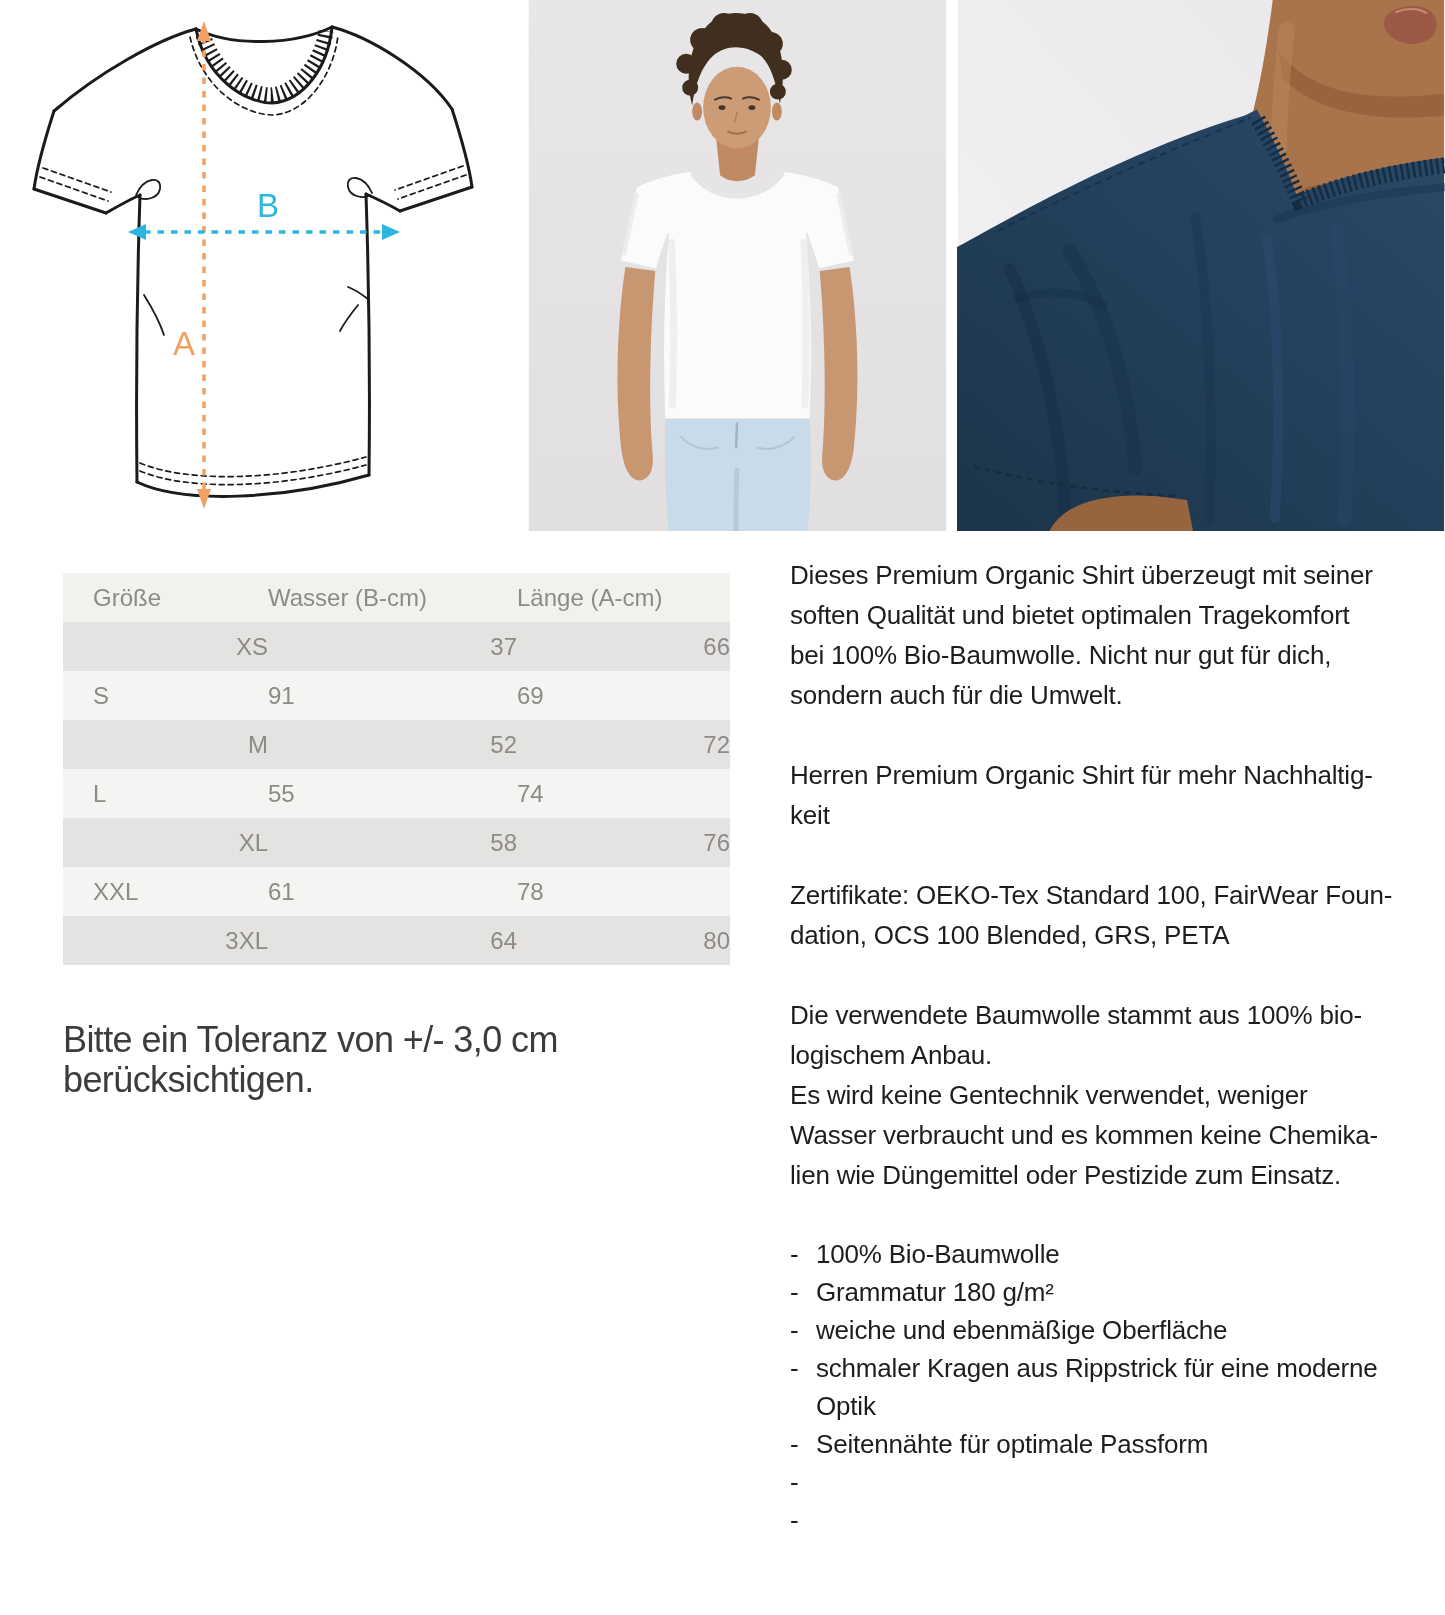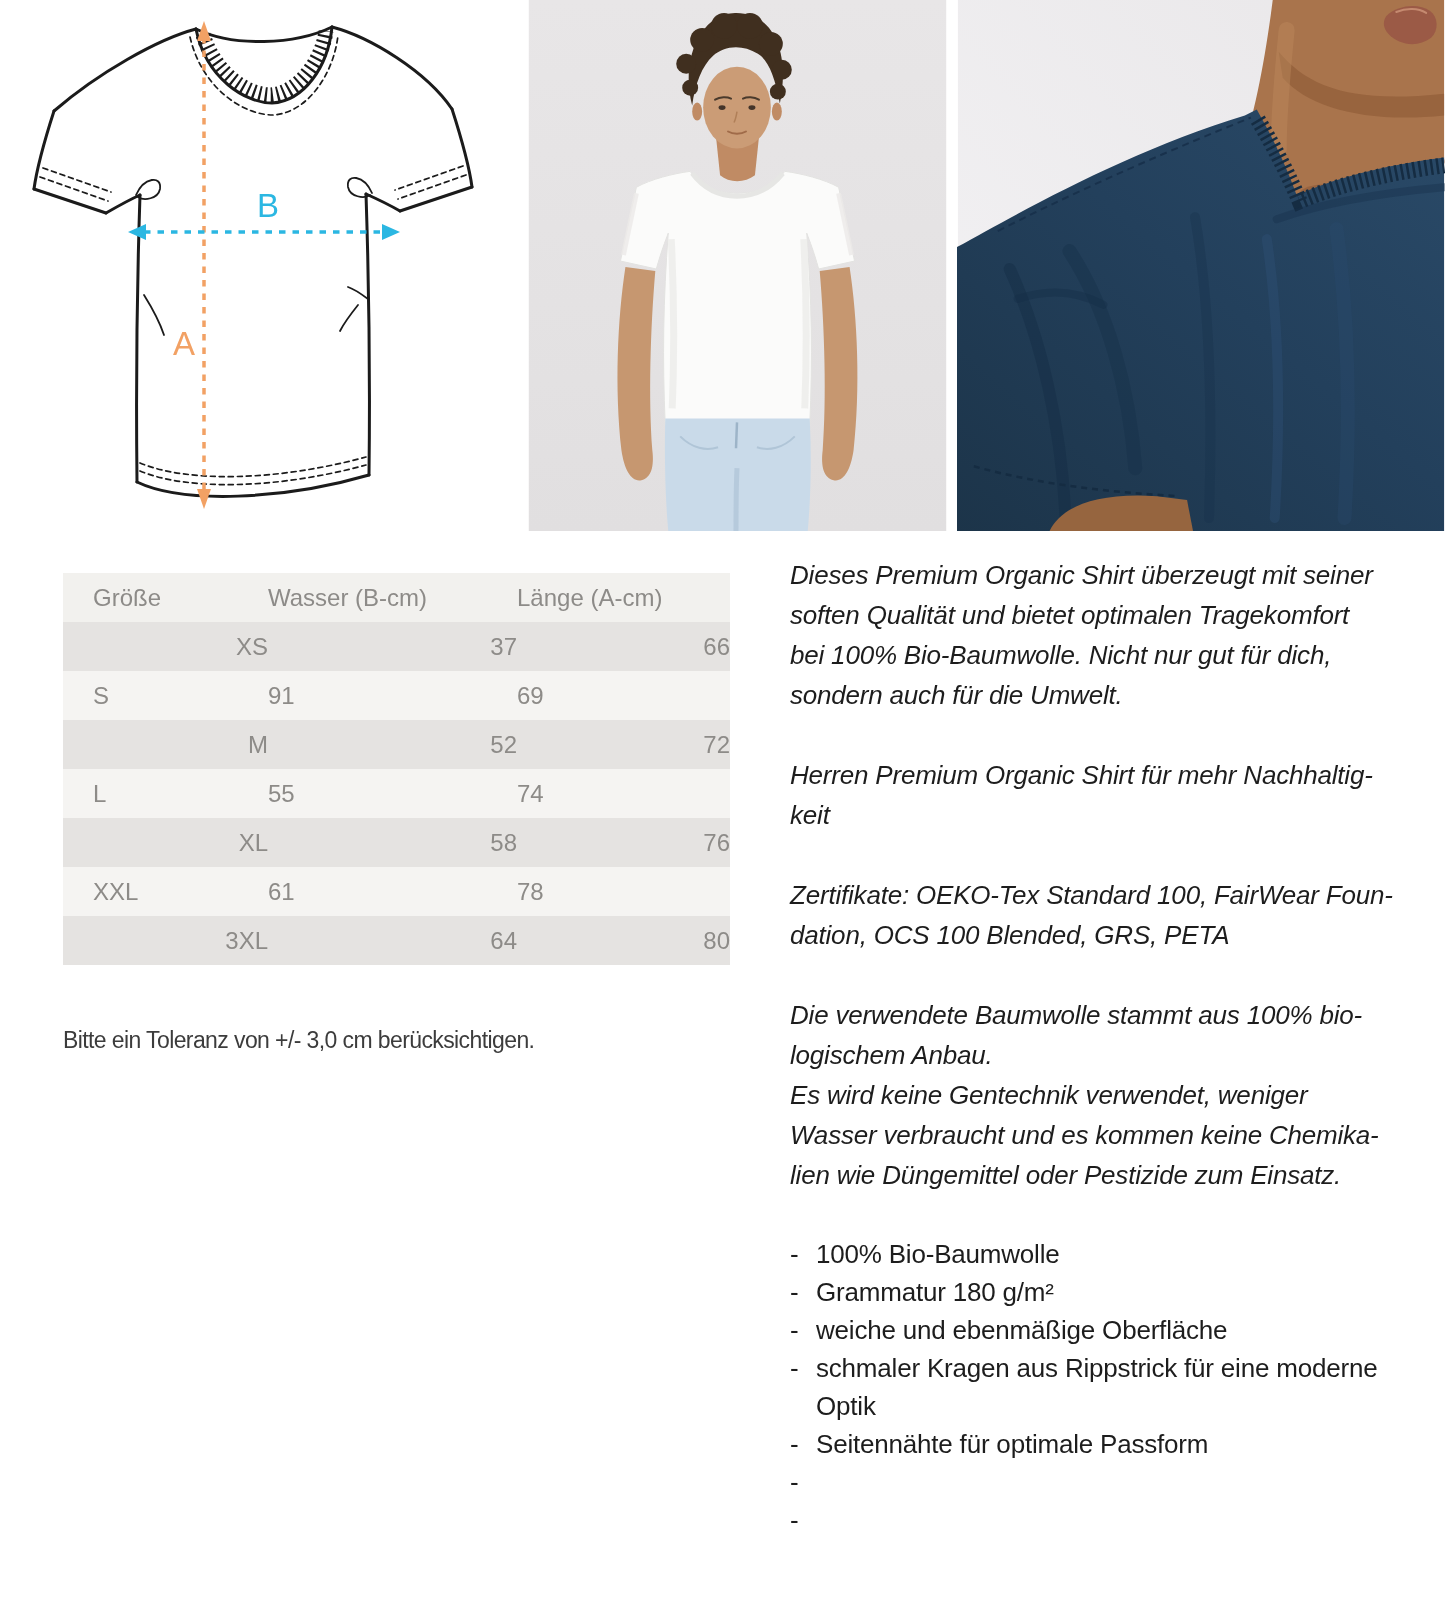--- a/index.html
+++ b/index.html
@@ -26,26 +26,26 @@
   .size-table{position:absolute;left:63px;top:573px;width:667px;color:#8d8b88;font-size:24px;}
   .trow{display:grid;grid-template-columns:205px 249px 1fr;height:49px;align-items:center;}
   .trow .tc{white-space:nowrap;}
   .trow .c1{padding-left:30px;}
   .thead{background:#f2f1ee;}
   .r-dark{background:#e5e3e1;text-align:right;}
   .r-light{background:#f5f4f2;}
 
   
   .tolerance{position:absolute;left:63px;top:1020px;width:700px;color:#3c3c3c;
-             font-size:23px;line-height:40px;letter-spacing:-0.6px;}
+             font-size:36px;line-height:40px;letter-spacing:-0.6px;}
 
   
   .desc{position:absolute;left:790px;top:555px;width:648px;color:#1d1d1d;
         font-size:26px;line-height:40px;letter-spacing:-0.2px;}
-  .desc p{margin:0 0 40px 0;white-space:pre-line;font-style:italic;}
+  .desc p{margin:0 0 40px 0;white-space:pre-line;}
   .bullets{margin-top:30px;}
   .bullet{display:flex;line-height:38px;}
   .bullet .dash{width:26px;flex:0 0 26px;}
   .bullet .btext{white-space:pre-line;}
 </style>
 </head>
 <body>
 
 <div class="canvas">
 

